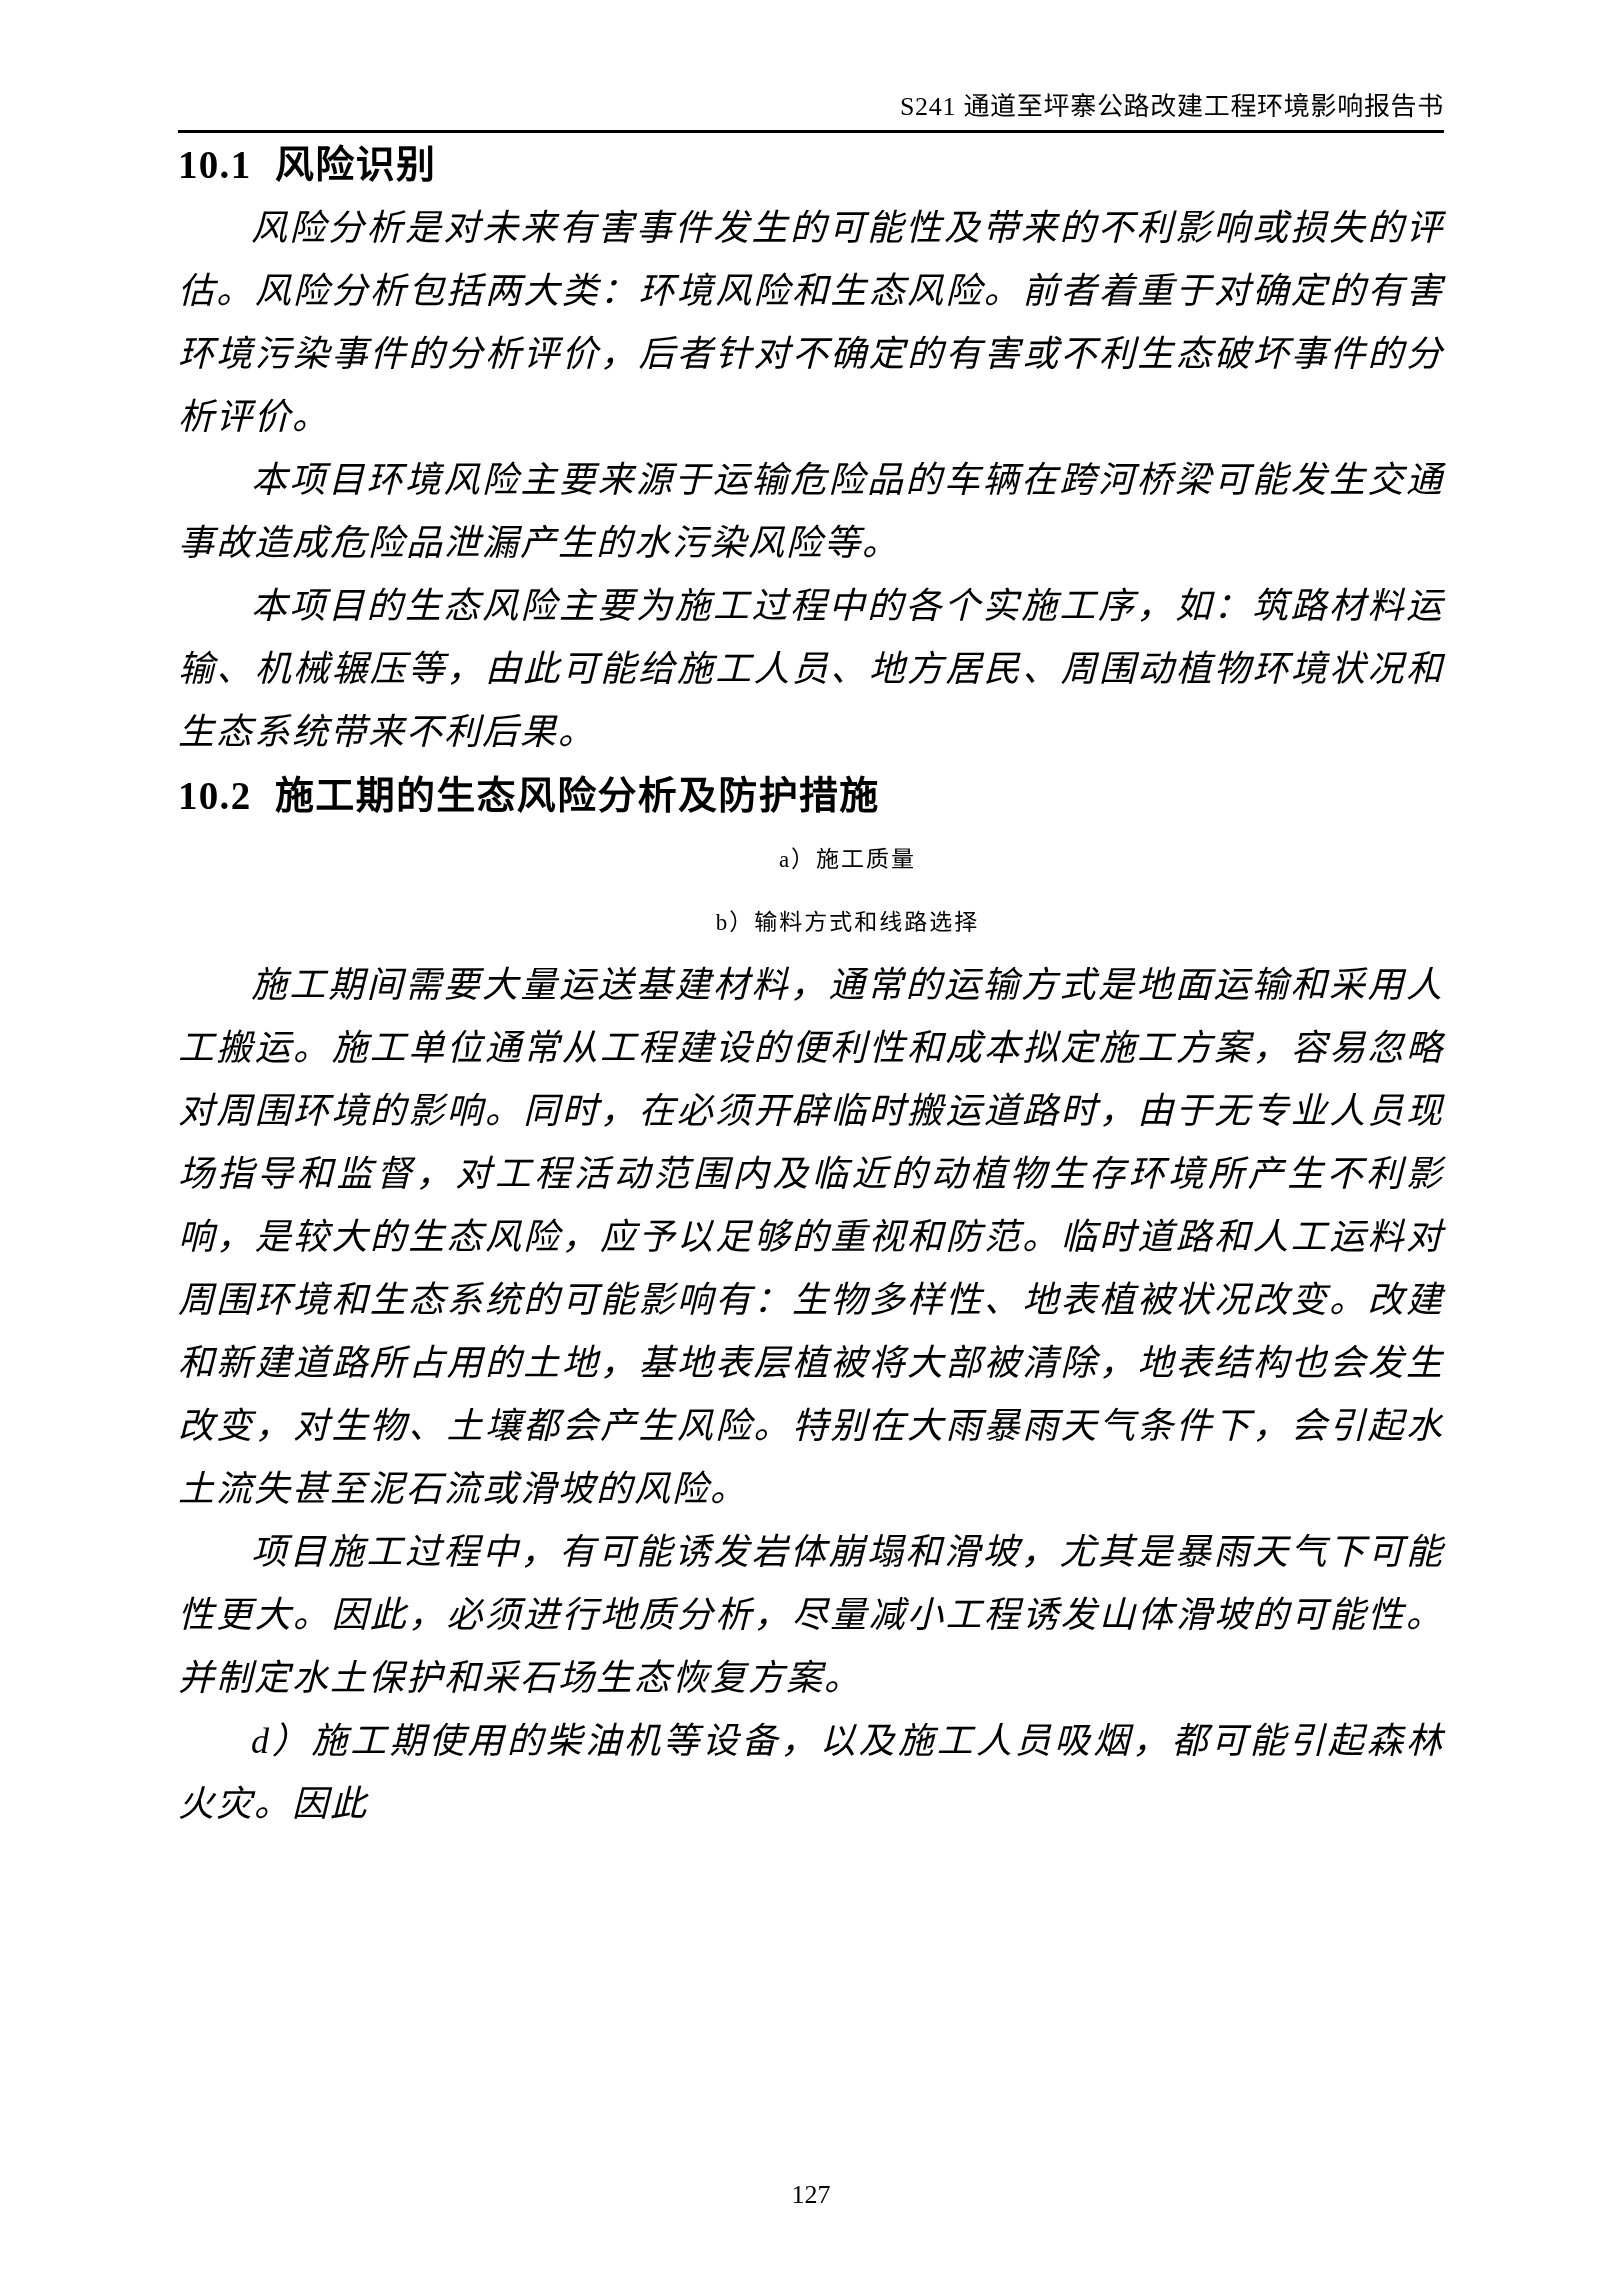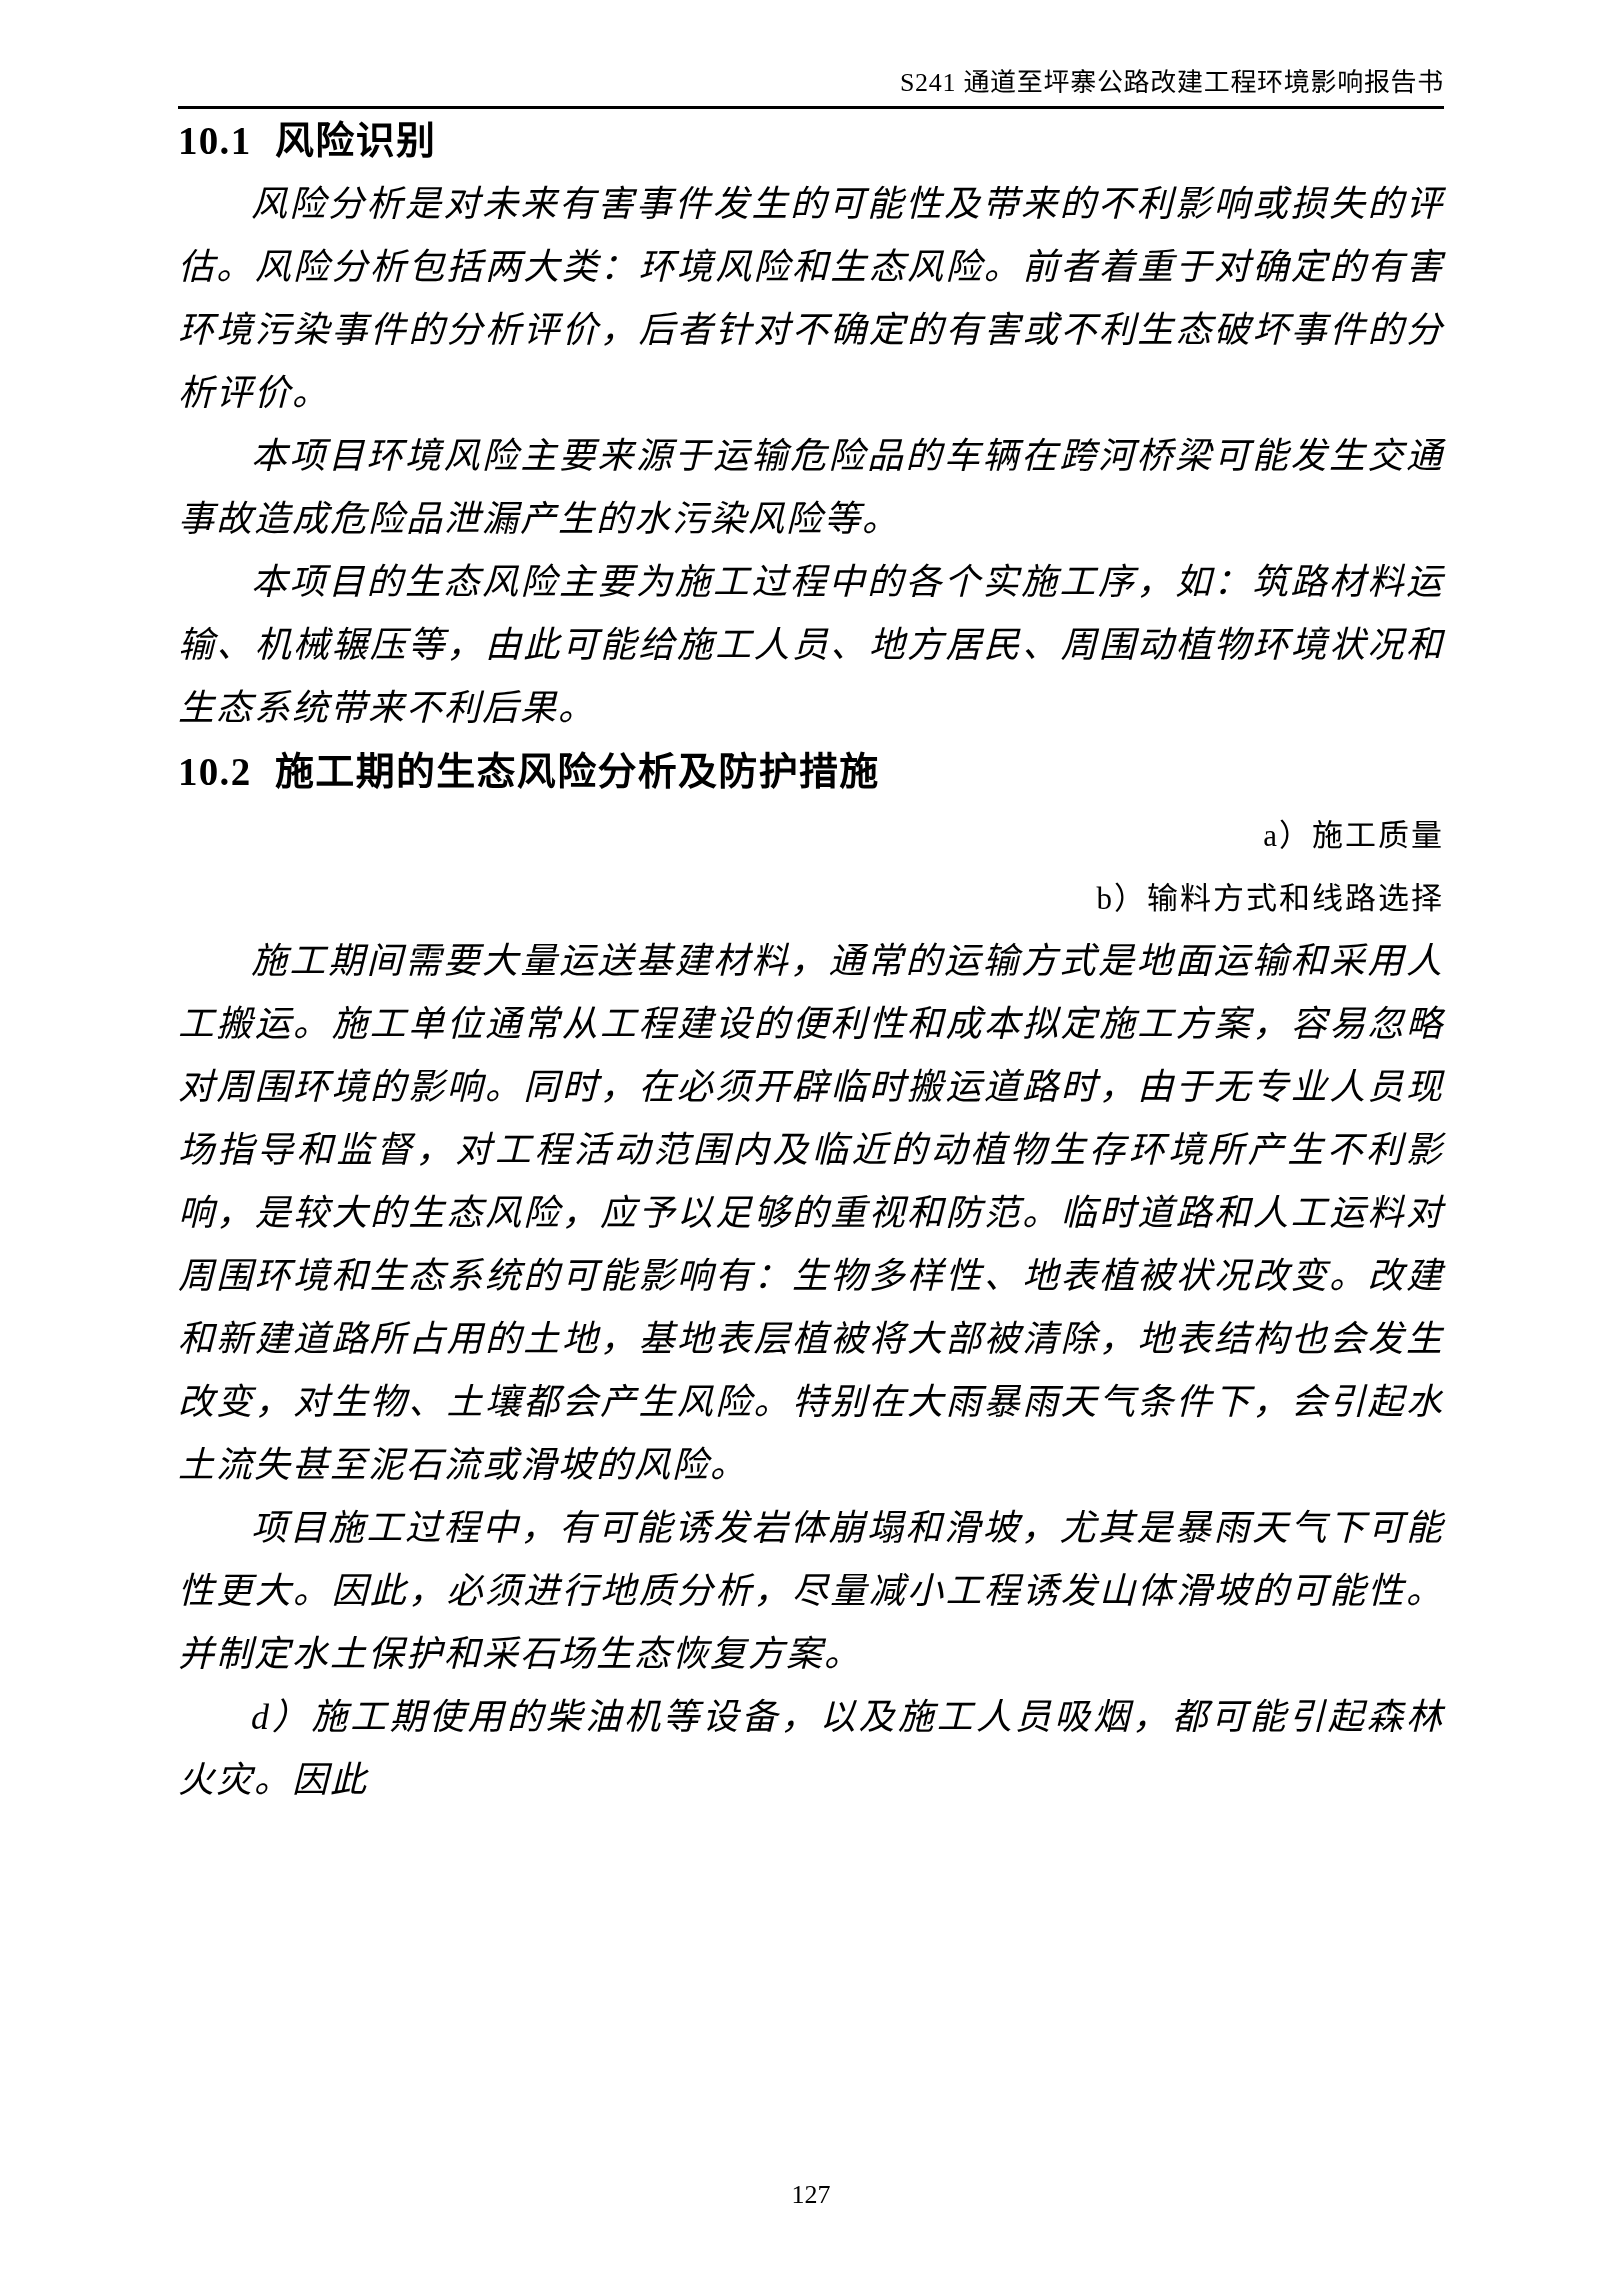--- a/index.html
+++ b/index.html
@@ -13,21 +13,21 @@
     height: 2295px;
     background: #ffffff;
     color: #000000;
     font-family: "Liberation Serif", "DejaVu Serif", serif;
     overflow: hidden;
     box-sizing: border-box;
   }
   
   .page-header {
     margin: 0 178px 0 178px;
-    padding-top: 68px;
+    padding-top: 92px;
     text-align: right;
   }
   .header-title {
     font-size: 26px;
     line-height: 30px;
     letter-spacing: 0.7px;
     font-family: "Liberation Serif", "DejaVu Serif", serif;
   }
   .header-rule {
     margin: 7.9px 178px 0 178px;
@@ -67,25 +67,25 @@
     font-size: 36px;
     line-height: 63px;
     letter-spacing: 2px;
     text-indent: 73px;
     text-align: justify;
     text-justify: inter-character;
     font-style: italic;
   }
   .item {
     margin: 0;
-    font-size: 31px;
+    font-size: 23px;
     line-height: 63px;
     letter-spacing: 2px;
     text-indent: 73px;
-    text-align: right;
+    text-align: center;
   }
   
   .page-footer {
     position: absolute;
     left: 0;
     right: 0;
     bottom: 0;
     height: 116px;
     text-align: center;
     margin-top: 23px;

